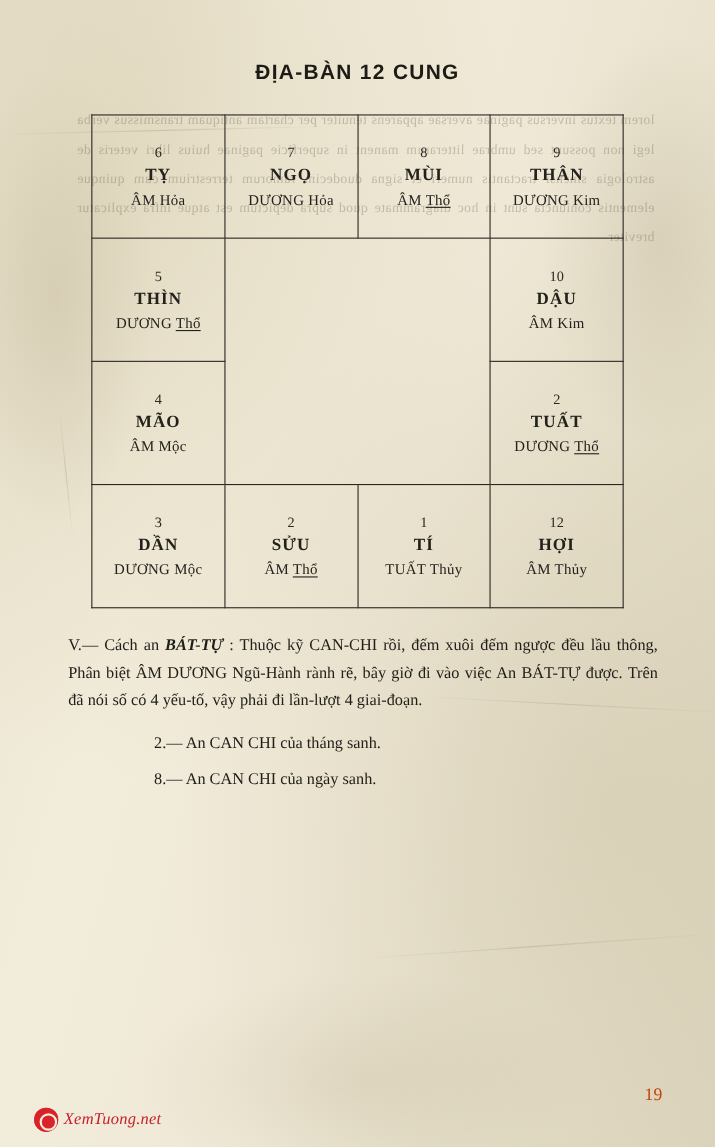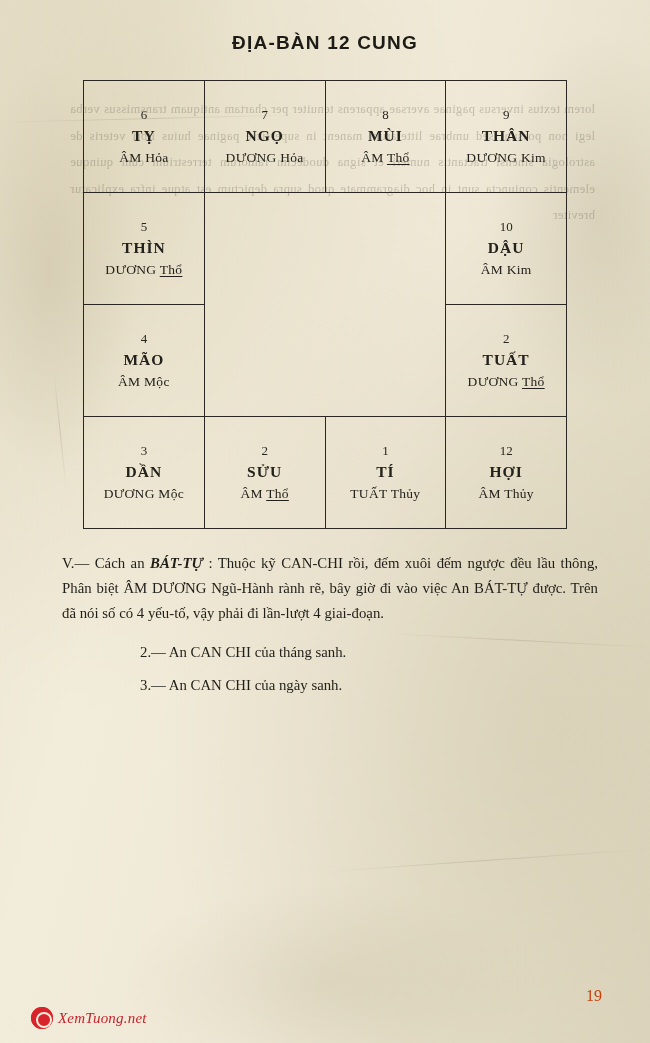--- a/index.html
+++ b/index.html
@@ -63,21 +63,21 @@
   .c3 { left: 320px; top: 860px; width: 330px; transform: rotate(-4deg); }
   .c4 { left: 0; top: 430px; width: 120px; transform: rotate(84deg); }
 
   .content {
     position: relative;
     z-index: 3;
   }
 
   h1.title {
     margin: 0;
-    padding-top: 32px;
+    padding-top: 56px;
     text-align: center;
     font-size: 19px;
     font-weight: bold;
     letter-spacing: 1.2px;
     color: #1d1b16;
     font-family: "Liberation Sans", sans-serif;
   }
 
   
   table.dia {
@@ -276,21 +276,21 @@
     </table>
 
   <div class="prose">
     <p>
       <span>V.— Cách an</span>
       <span class="ital bld">BÁT-TỰ</span>
       <span>: Thuộc kỹ CAN-CHI rồi, đếm xuôi đếm ngược đều lầu thông, Phân biệt ÂM DƯƠNG Ngũ-Hành rành rẽ, bây giờ đi vào việc An BÁT-TỰ được. Trên đã nói số có 4 yếu-tố, vậy phải đi lần-lượt 4 giai-đoạn.</span>
     </p>
     <ol class="steps">
       <li>2.— An CAN CHI của tháng sanh.</li>
-      <li>3.— An CAN CHI của ngày sanh.</li>
+      <li>8.— An CAN CHI của ngày sanh.</li>
     </ol>
   </div>
 
 </div>
 
 <div class="pagenum">19</div>
 
 <div class="watermark">
   <div class="wm-badge"></div>
   <div class="wm-text">XemTuong.net</div>

